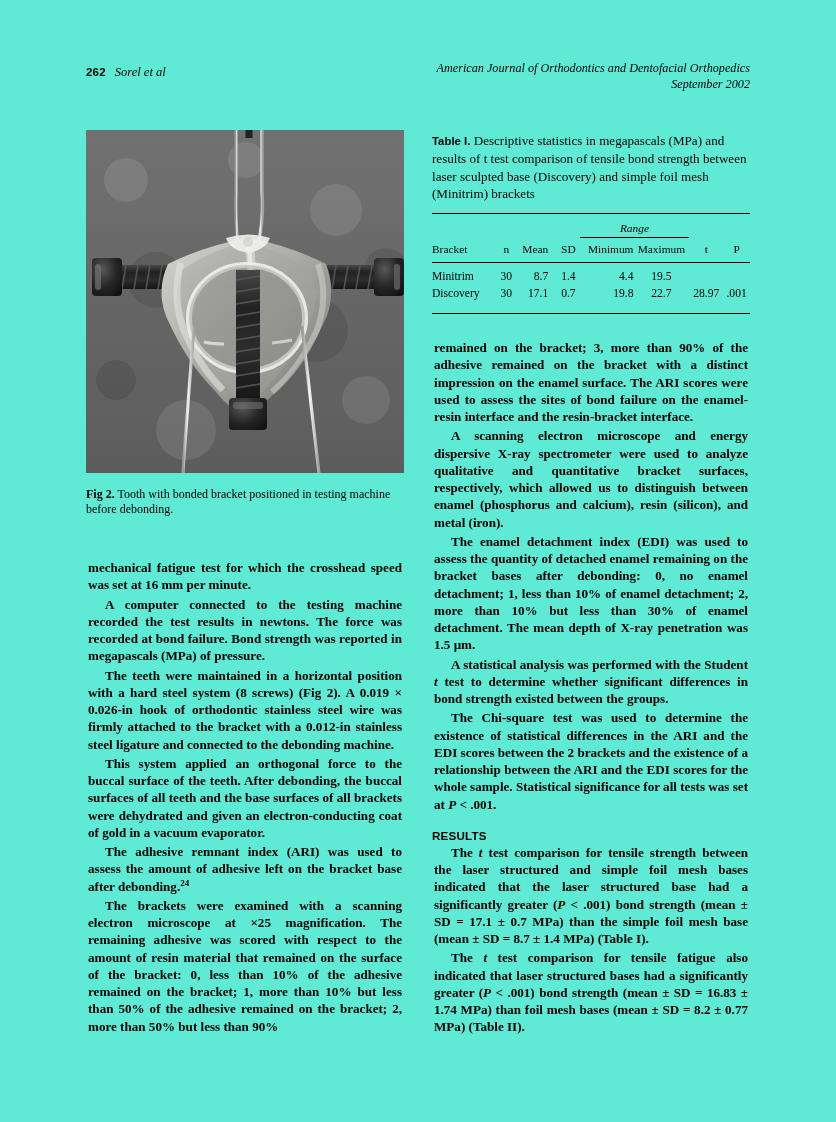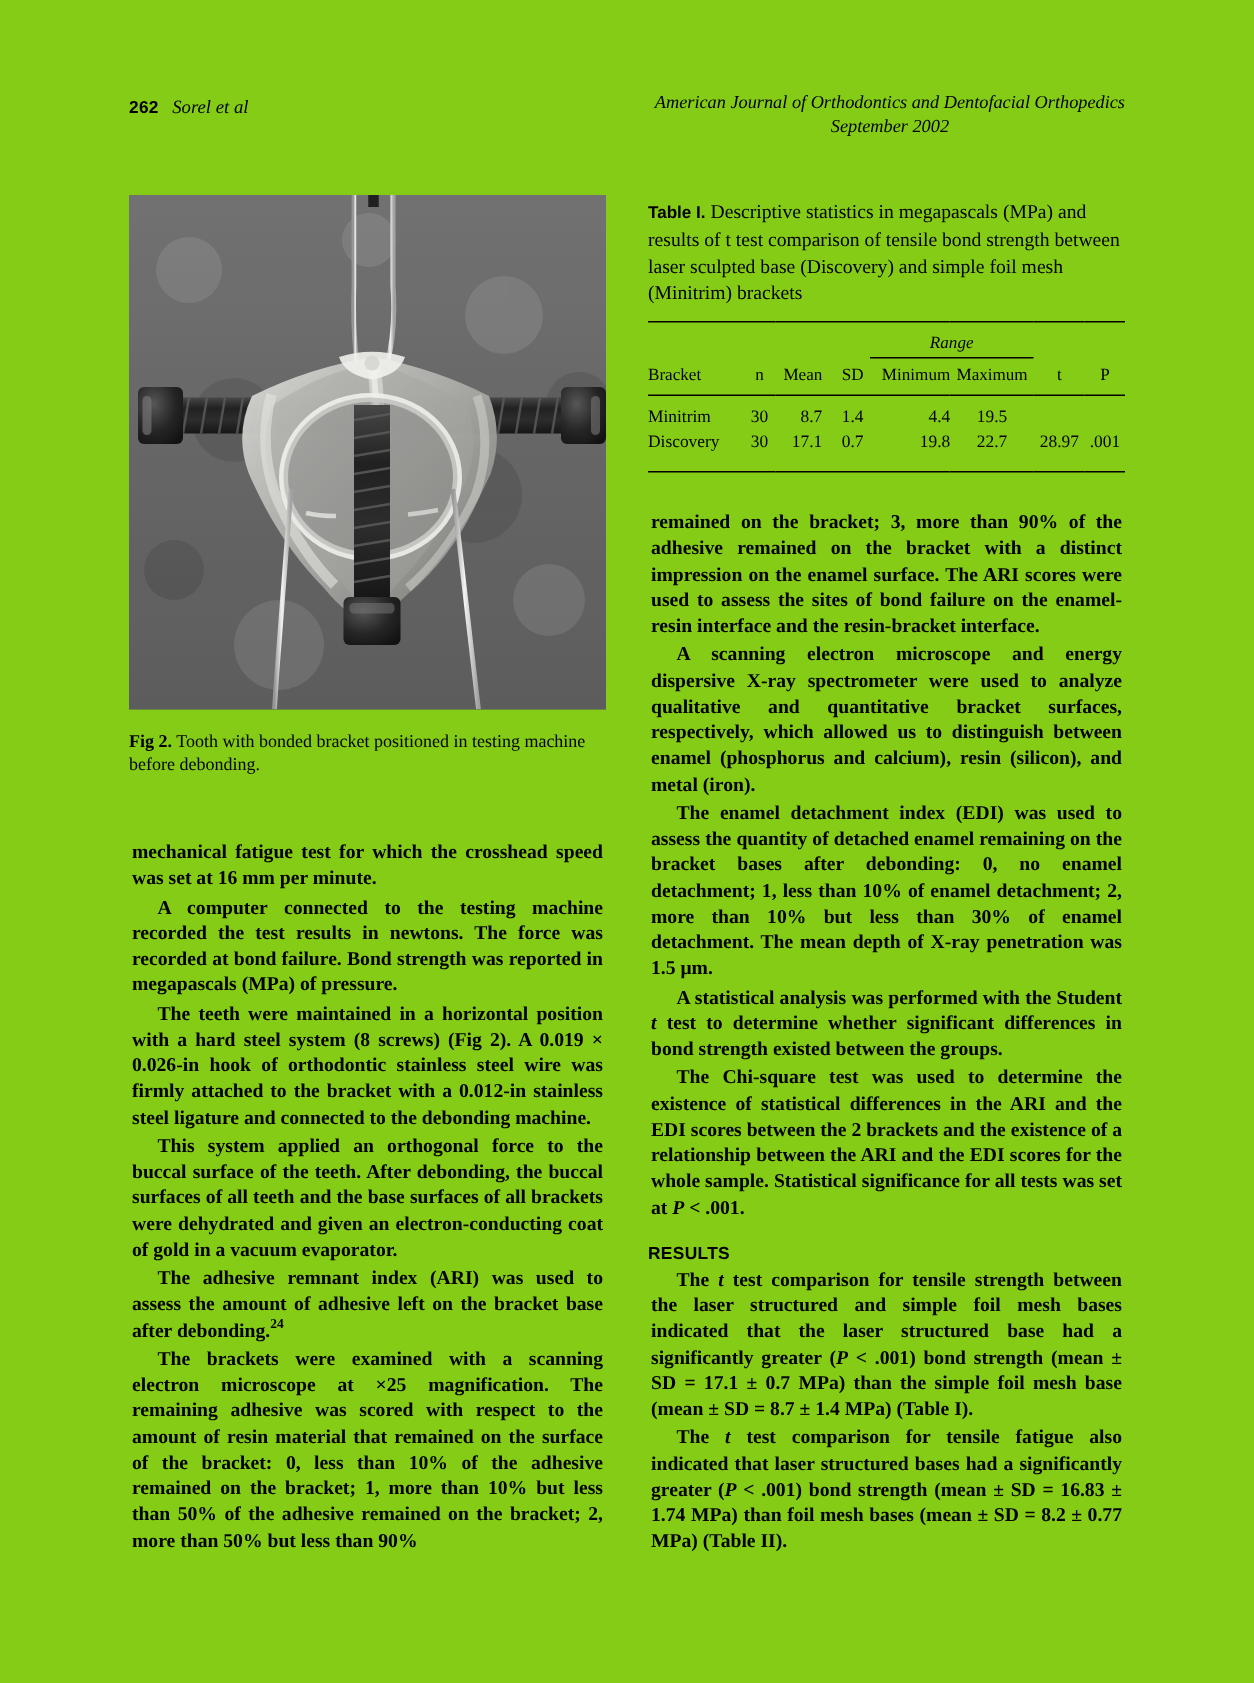--- a/index.html
+++ b/index.html
@@ -15,21 +15,21 @@
     font-family: "Liberation Serif", "DejaVu Serif", serif;
     color: #000000;
     overflow: hidden;
   }
 
   .page {
     position: absolute;
     left: 0; top: 0;
     width: 836px;
     height: 1122px;
-    background: #84cc16;
+    background: #5eead4;
   }
 
   
   .running-head {
     position: absolute;
     left: 86px;
     top: 62px;
     width: 664px;
     height: 40px;
   }
@@ -47,21 +47,21 @@
   }
   .rh-authors {
     font-style: italic;
     font-size: 12.5px;
     margin-left: 9px;
   }
   .rh-right {
     position: absolute;
     right: 0;
     top: -1px;
-    text-align: center;
+    text-align: right;
     font-style: italic;
     font-size: 12.2px;
     line-height: 15.5px;
     white-space: nowrap;
   }
 
   
   .figure-block {
     position: absolute;
     left: 86px;

